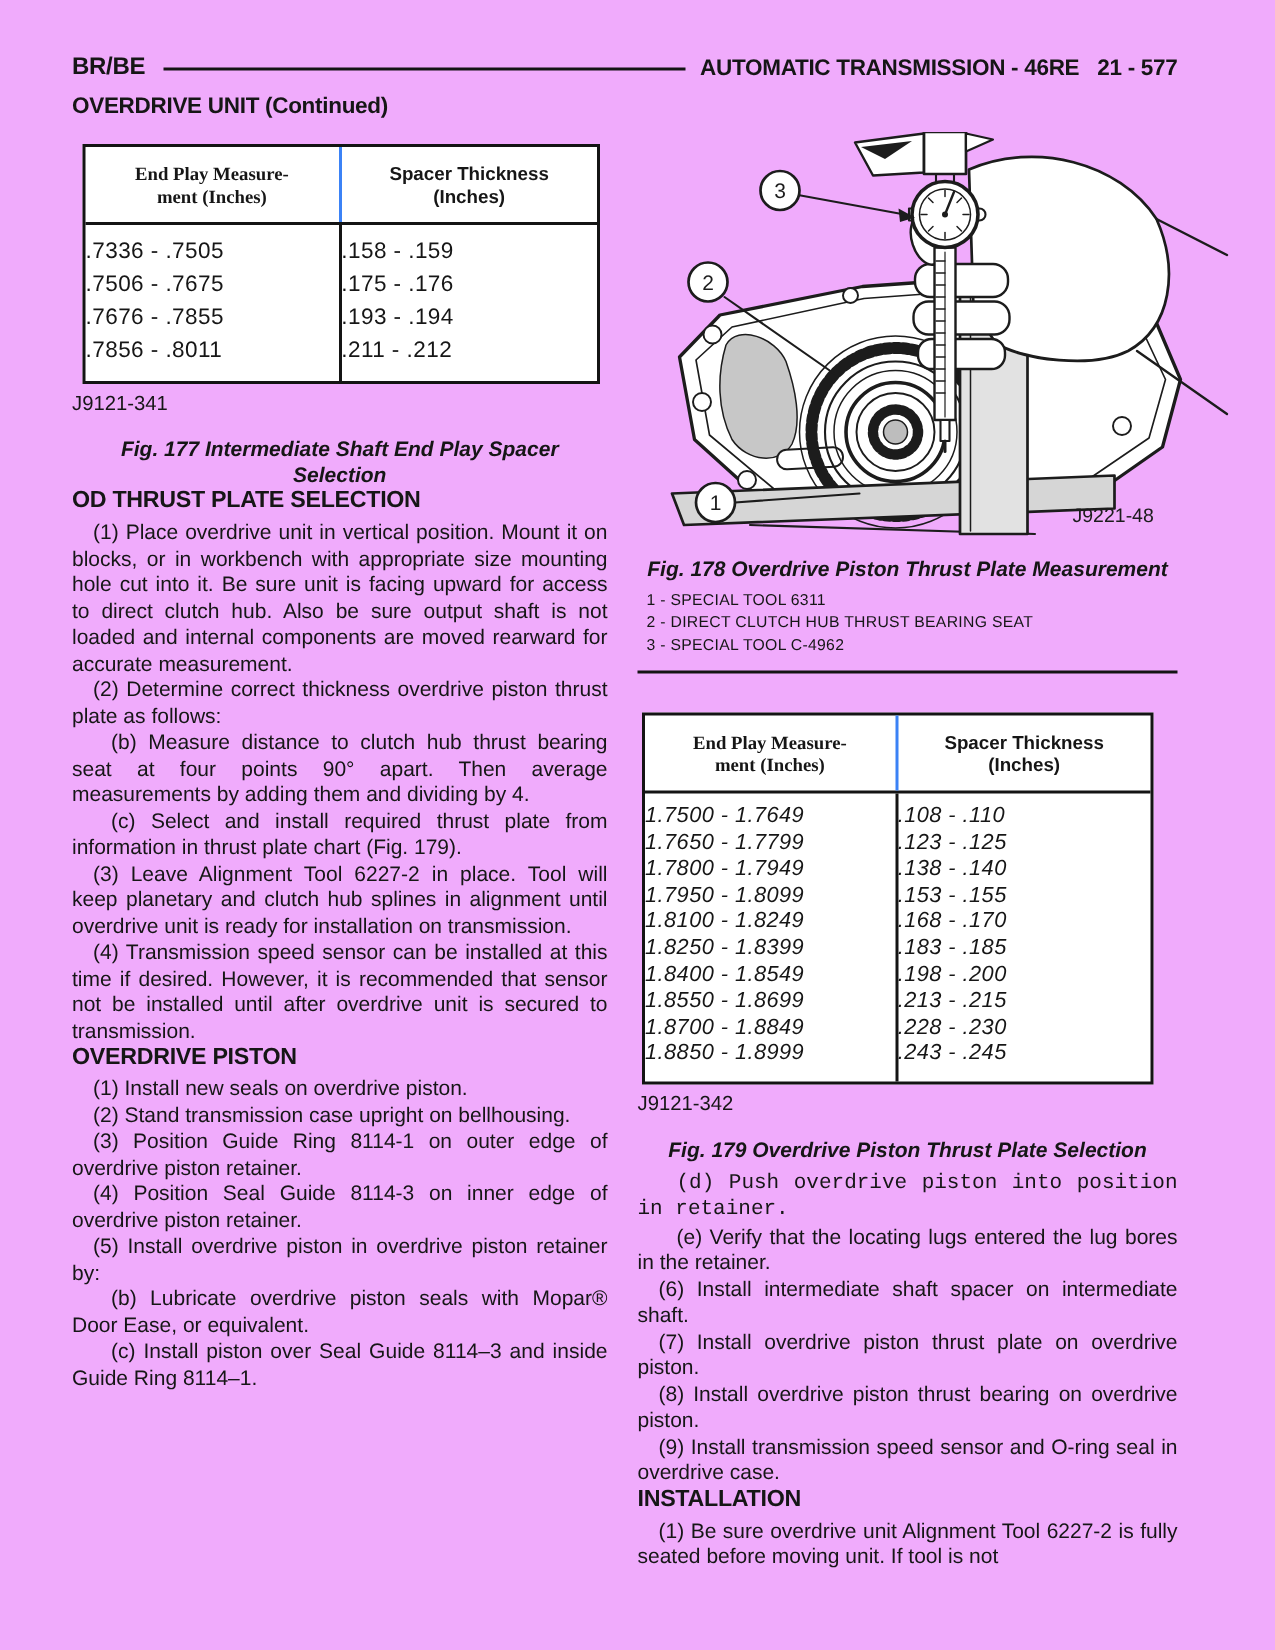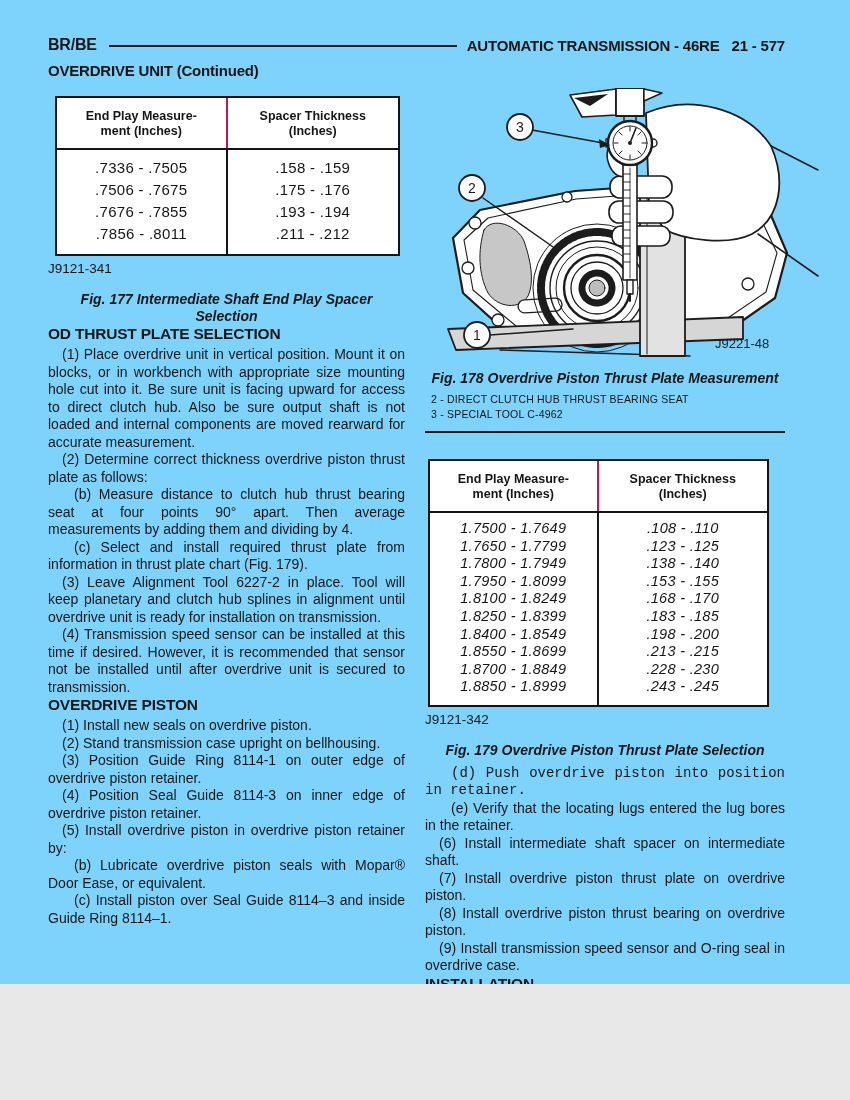--- a/index.html
+++ b/index.html
@@ -1,38 +1,38 @@
 <!DOCTYPE html>
 <html><head>
 <meta charset="utf-8">
 <style>
   html,body{margin:0;padding:0;background:#e8e8e8;}
-  .page{position:relative;width:850px;height:984px;background:#7dd3fc;color:#161616;
+  .page{position:relative;width:850px;height:1100px;background:#f0abfc;color:#161616;
         font-family:"Liberation Sans",sans-serif;overflow:hidden;}
   
   .pghead{position:absolute;left:48px;top:36px;width:737px;display:flex;align-items:center;}
   .pghead .hl{font-size:16px;font-weight:700;letter-spacing:-0.2px;}
   .pghead .rule{flex:1;border-top:2.5px solid #141414;margin:2px 10px 0 12px;}
   .pghead .ht{font-size:15px;font-weight:700;letter-spacing:-0.2px;}
   .pghead .hp{font-size:15px;font-weight:700;margin-left:12px;letter-spacing:-0.2px;text-align:right;}
   .subhead{position:absolute;left:48px;top:62px;font-size:15px;font-weight:700;letter-spacing:-0.2px;}
   
   .colL{position:absolute;left:48px;top:96px;width:357px;}
   .colR{position:absolute;left:425px;top:88px;width:360px;}
   
   .dtable{border:2px solid #141414;background:#fff;}
   .t1{margin-left:7px;width:341px;}
   .t2{margin-left:3px;width:337px;margin-top:26px;}
   .thead{display:grid;grid-template-columns:1fr 1fr;border-bottom:2px solid #141414;}
   .hcell{padding:11px 6px 9px;text-align:center;font-weight:700;font-size:12.5px;line-height:15px;white-space:pre-line;}
-  .hcell.first{border-right:2px solid #be185d;}
+  .hcell.first{border-right:2px solid #3b82f6;font-family:Liberation Serif, serif;}
   .tbody{display:grid;grid-template-columns:1fr 1fr;}
   .tcol{padding:7px 0 9px;}
   .tcol.first{border-right:2px solid #141414;}
-  .tval{text-align:center;font-size:15px;line-height:22px;letter-spacing:0.3px;}
+  .tval{font-size:15px;line-height:22px;letter-spacing:0.3px;}
   .t2 .tval{font-size:14.5px;line-height:17.6px;font-style:italic;}
   .ref{text-align:left;font-size:13.5px;margin:5px 30px 0 0;}
   .t2ref{margin-right:11px;}
   .figcap{text-align:center;font-weight:700;font-style:italic;font-size:14px;line-height:17px;margin-top:15px;}
   
   .sec{font-size:15.5px;font-weight:700;letter-spacing:-0.2px;margin:0 0 3px;}
   .para{margin:0;text-align:justify;font-size:14px;line-height:17.5px;}
   .num{text-indent:14px;}
   .sub{text-indent:26px;}
   
@@ -205,20 +205,21 @@
         </g>
       </g>
       <text x="80" y="44" text-anchor="middle" font-size="14" font-family="Liberation Sans, sans-serif" fill="#1c1c1c">3</text>
       <text x="32" y="105" text-anchor="middle" font-size="14" font-family="Liberation Sans, sans-serif" fill="#1c1c1c">2</text>
       <text x="37" y="252" text-anchor="middle" font-size="14" font-family="Liberation Sans, sans-serif" fill="#1c1c1c">1</text>
       <text x="275" y="260" font-size="13" font-family="Liberation Sans, sans-serif" fill="#1c1c1c">J9221-48</text>
     </svg>
 
     <div class="figcap" style="margin-top:6px;">Fig. 178 Overdrive Piston Thrust Plate Measurement</div>
     <div class="legend">
+      <div>1 - SPECIAL TOOL 6311</div>
       <div>2 - DIRECT CLUTCH HUB THRUST BEARING SEAT</div>
       <div>3 - SPECIAL TOOL C-4962</div>
     </div>
     <hr class="legrule">
 
     
     <div class="dtable t2">
       <div class="thead">
         <div class="hcell first">End Play Measure-
 ment (Inches)</div>

